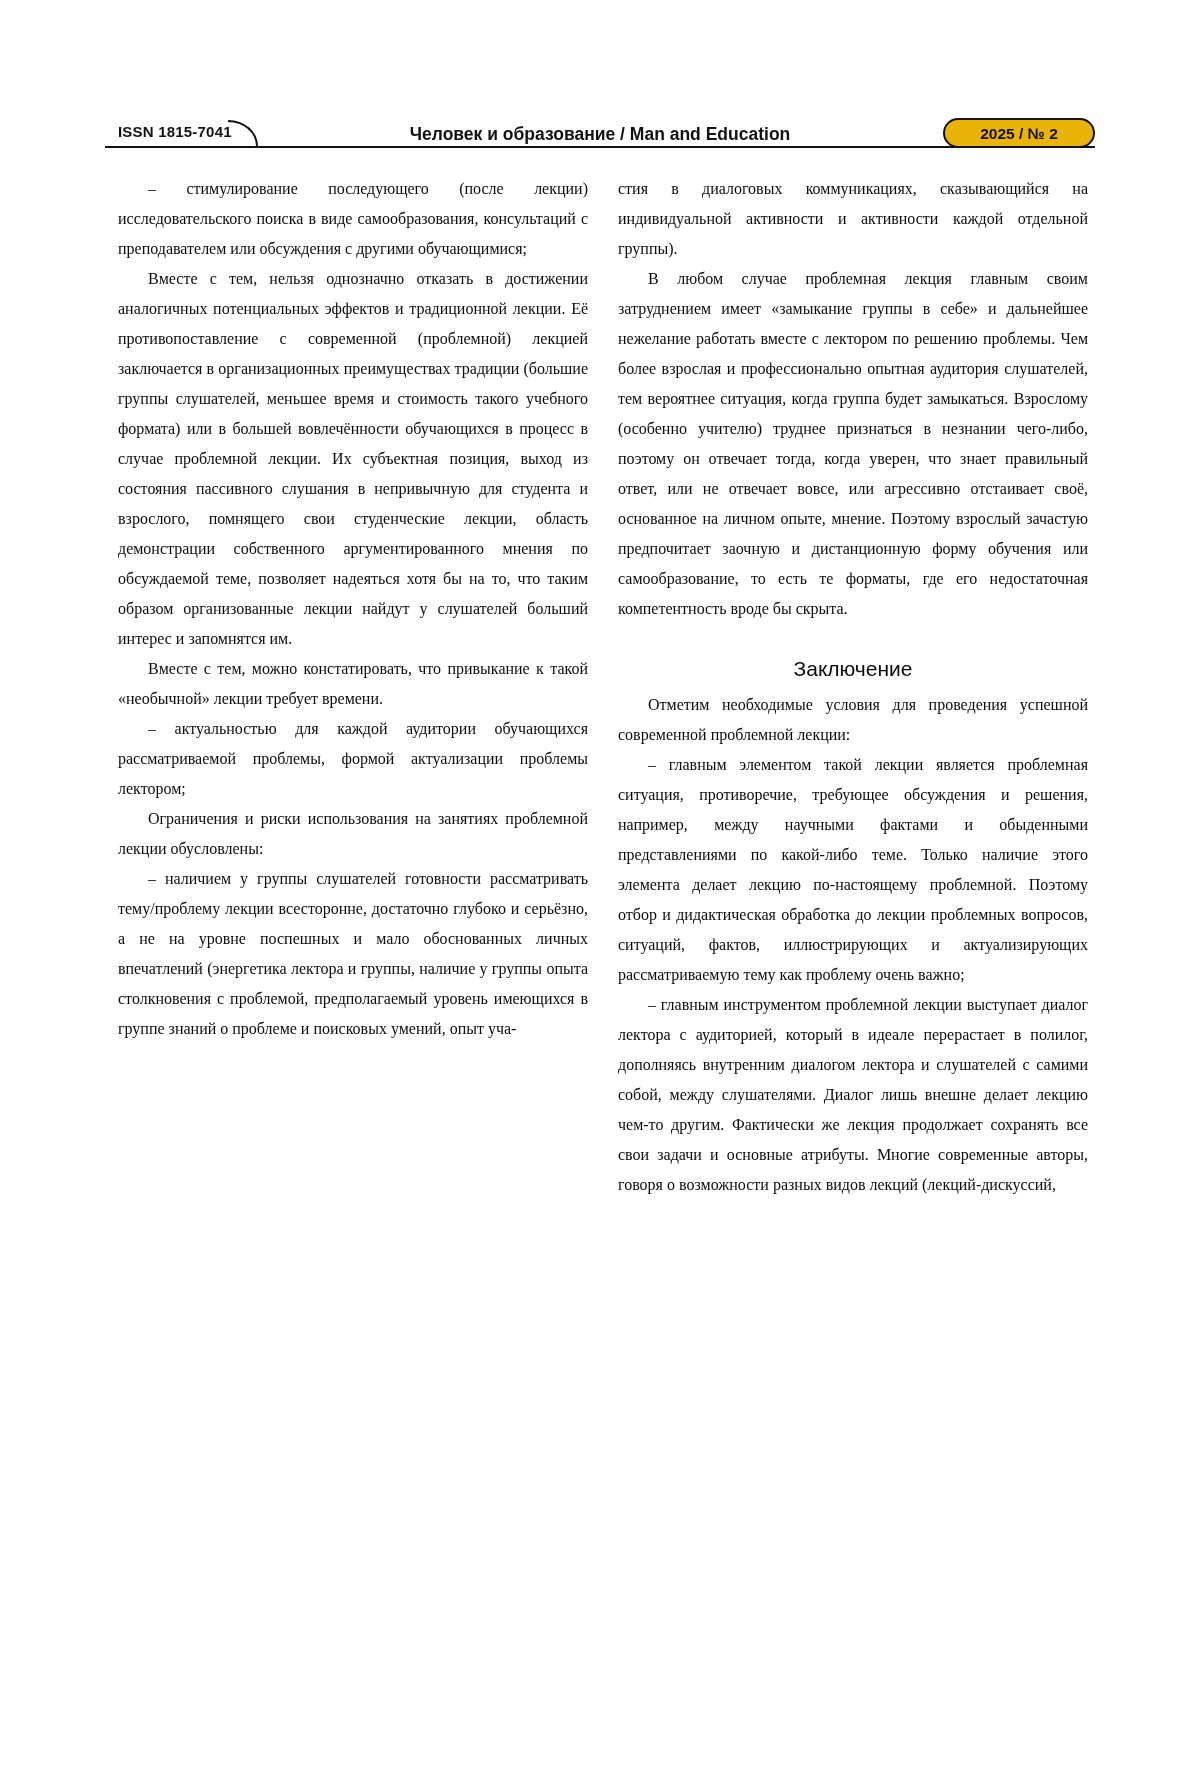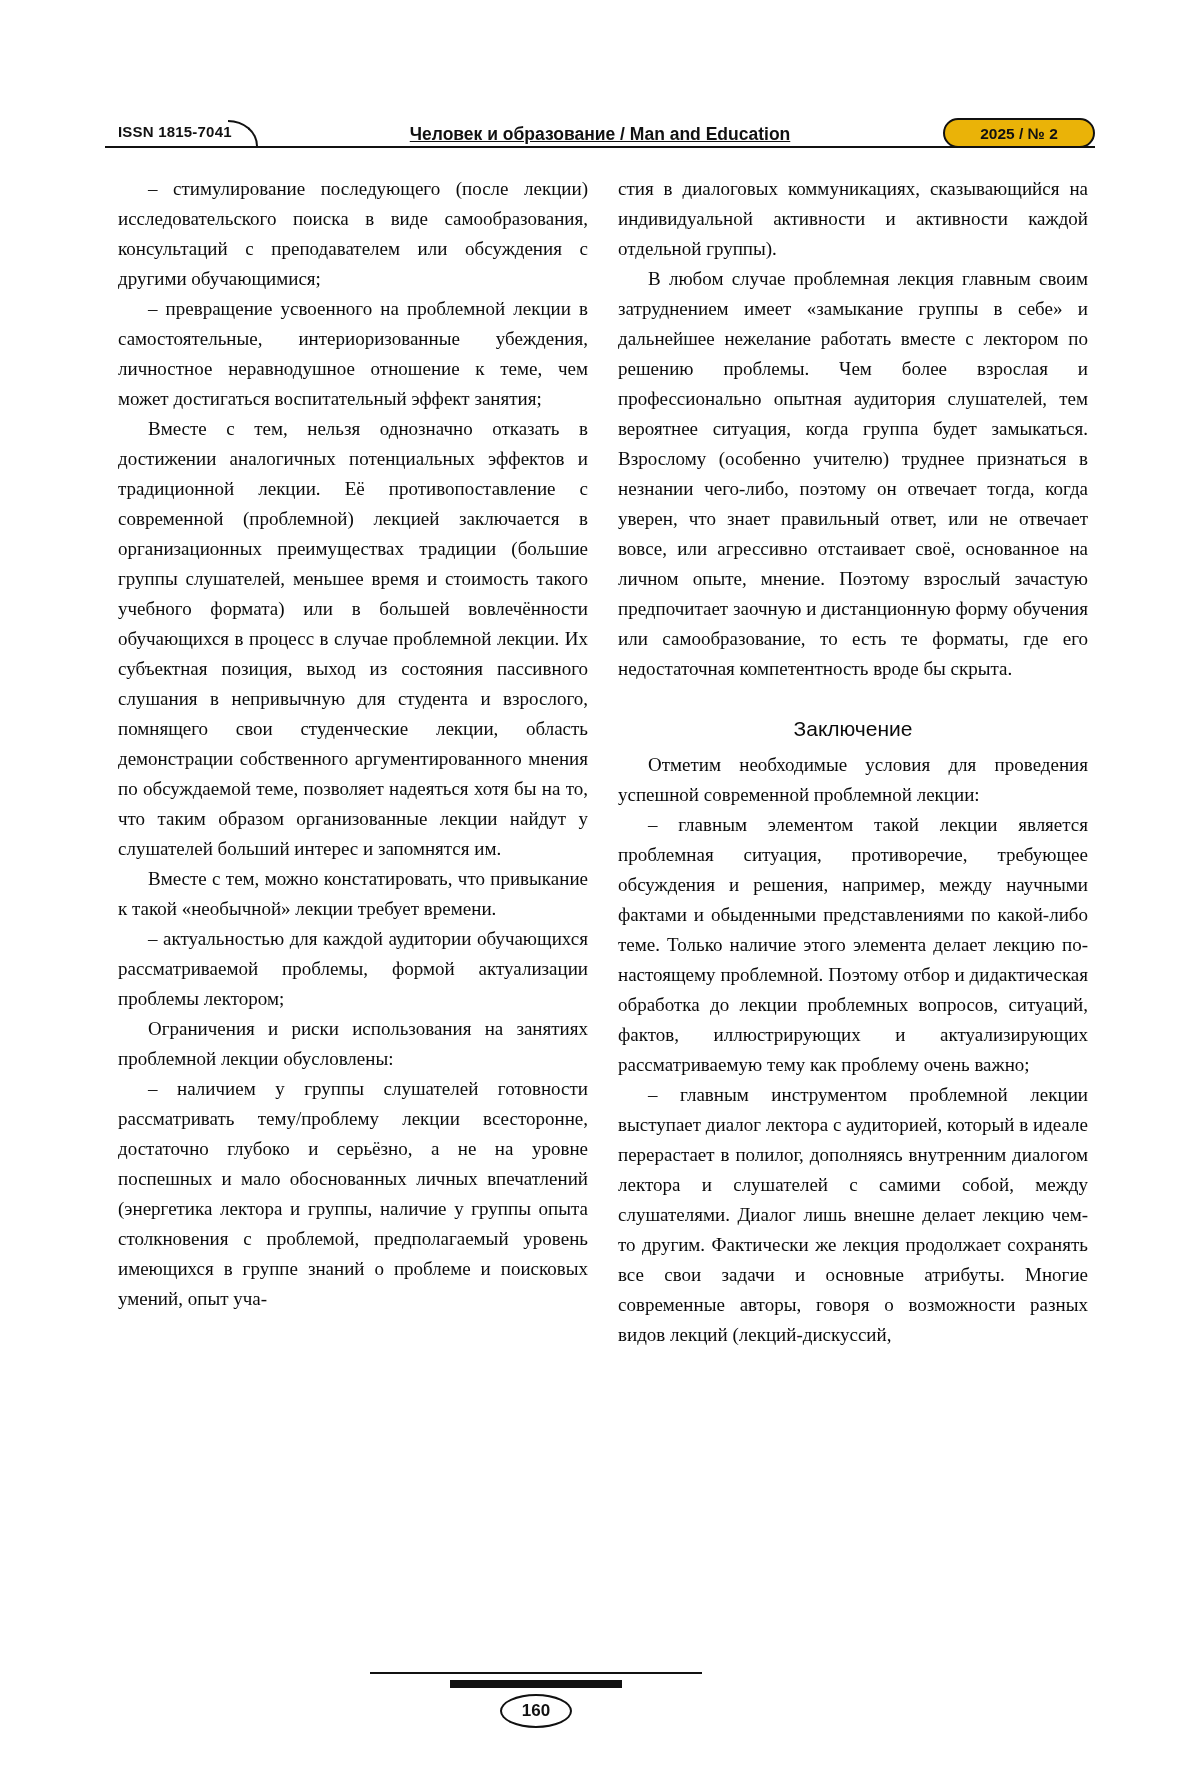--- a/index.html
+++ b/index.html
@@ -29,21 +29,21 @@
     position: absolute; left: 228px; top: 84px;
     width: 30px; height: 26px;
     border-top: 2px solid #111;
     border-right: 2px solid #111;
     border-top-right-radius: 30px 26px;
   }
   .journal-title {
     position: absolute; left: 0; right: 0; top: 88px;
     text-align: center;
     font-family: "Liberation Sans", sans-serif;
-    font-weight: 700; font-size: 17.5px; color: #111; text-decoration: underline;
+    font-weight: 700; font-size: 17.5px; color: #111;
   }
   .issue-badge {
     position: absolute; right: 105px; top: 82px;
     width: 152px; height: 30px;
     background: #eab308;
     border: 2px solid #111;
     border-radius: 15px;
     text-align: center; line-height: 27px;
     font-family: "Liberation Sans", sans-serif;
     font-weight: 700; font-size: 15.5px; color: #111;
@@ -51,21 +51,21 @@
 
   
   #article-body {
     position: absolute; top: 138px; left: 118px; right: 112px;
     display: flex; gap: 30px;
     height: 1505px; overflow: hidden;
   }
   .column { flex: 1 1 0; min-width: 0; }
   .para {
     margin: 0;
-    font-size: 19px;
+    font-size: 16px;
     line-height: 30px;
     text-align: justify;
     text-indent: 30px;
     color: #0b0b0b;
   }
   .para.continuation { text-indent: 0; }
   .para.heading {
     font-family: "Liberation Sans", sans-serif;
     font-weight: 400;
     font-size: 21px;
@@ -101,36 +101,30 @@
     <div class="issn-label">ISSN 1815-7041</div>
     <div class="issn-curve"></div>
     <div class="journal-title">Человек и образование  /  Man and Education</div>
     <div class="header-rule"></div>
     <div class="issue-badge">2025 / № 2</div>
   </div>
 
   <div id="article-body">
     <div class="column" id="left-column">
         <p class="para dash">– стимулирование последующего (после лекции) исследовательского поиска в виде самообразования, консультаций с преподавателем или обсуждения с другими обучающимися;</p>
-        <p class="para dash">– превращение усвоенного на проблемной лекции в самостоятельные, интериоризованные убеждения, личностное неравнодушное отношение к теме, чем может достигаться воспитательный эффект занятия;</p>
         <p class="para plain">Вместе с тем, нельзя однозначно отказать в достижении аналогичных потенциальных эффектов и традиционной лекции. Её противопоставление с современной (проблемной) лекцией заключается в организационных преимуществах традиции (большие группы слушателей, меньшее время и стоимость такого учебного формата) или в большей вовлечённости обучающихся в процесс в случае проблемной лекции. Их субъектная позиция, выход из состояния пассивного слушания в непривычную для студента и взрослого, помнящего свои студенческие лекции, область демонстрации собственного аргументированного мнения по обсуждаемой теме, позволяет надеяться хотя бы на то, что таким образом организованные лекции найдут у слушателей больший интерес и запомнятся им.</p>
         <p class="para plain">Вместе с тем, можно констатировать, что привыкание к такой «необычной» лекции требует времени.</p>
         <p class="para dash">– актуальностью для каждой аудитории обучающихся рассматриваемой проблемы, формой актуализации проблемы лектором;</p>
         <p class="para plain">Ограничения и риски использования на занятиях проблемной лекции обусловлены:</p>
         <p class="para dash">– наличием у группы слушателей готовности рассматривать тему/проблему лекции всесторонне, достаточно глубоко и серьёзно, а не на уровне поспешных и мало обоснованных личных впечатлений (энергетика лектора и группы, наличие у группы опыта столкновения с проблемой, предполагаемый уровень имеющихся в группе знаний о проблеме и поисковых умений, опыт уча-</p>
       </div>
     <div class="column" id="right-column">
         <p class="para continuation">стия в диалоговых коммуникациях, сказывающийся на индивидуальной активности и активности каждой отдельной группы).</p>
         <p class="para plain">В любом случае проблемная лекция главным своим затруднением имеет «замыкание группы в себе» и дальнейшее нежелание работать вместе с лектором по решению проблемы. Чем более взрослая и профессионально опытная аудитория слушателей, тем вероятнее ситуация, когда группа будет замыкаться. Взрослому (особенно учителю) труднее признаться в незнании чего-либо, поэтому он отвечает тогда, когда уверен, что знает правильный ответ, или не отвечает вовсе, или агрессивно отстаивает своё, основанное на личном опыте, мнение. Поэтому взрослый зачастую предпочитает заочную и дистанционную форму обучения или самообразование, то есть те форматы, где его недостаточная компетентность вроде бы скрыта.</p>
         <h2 class="para heading">Заключение</h2>
         <p class="para plain">Отметим необходимые условия для проведения успешной современной проблемной лекции:</p>
         <p class="para dash">– главным элементом такой лекции является проблемная ситуация, противоречие, требующее обсуждения и решения, например, между научными фактами и обыденными представлениями по какой-либо теме. Только наличие этого элемента делает лекцию по-настоящему проблемной. Поэтому отбор и дидактическая обработка до лекции проблемных вопросов, ситуаций, фактов, иллюстрирующих и актуализирующих рассматриваемую тему как проблему очень важно;</p>
         <p class="para dash">– главным инструментом проблемной лекции выступает диалог лектора с аудиторией, который в идеале перерастает в полилог, дополняясь внутренним диалогом лектора и слушателей с самими собой, между слушателями. Диалог лишь внешне делает лекцию чем-то другим. Фактически же лекция продолжает сохранять все свои задачи и основные атрибуты. Многие современные авторы, говоря о возможности разных видов лекций (лекций-дискуссий,</p>
       </div>
   </div>
 
-  <div id="page-footer">
-    <div class="footer-thin-rule"></div>
-    <div class="footer-thick-rule"></div>
-    <div class="page-number-oval">160</div>
-  </div>
 
 </div>
 
 </body></html>

